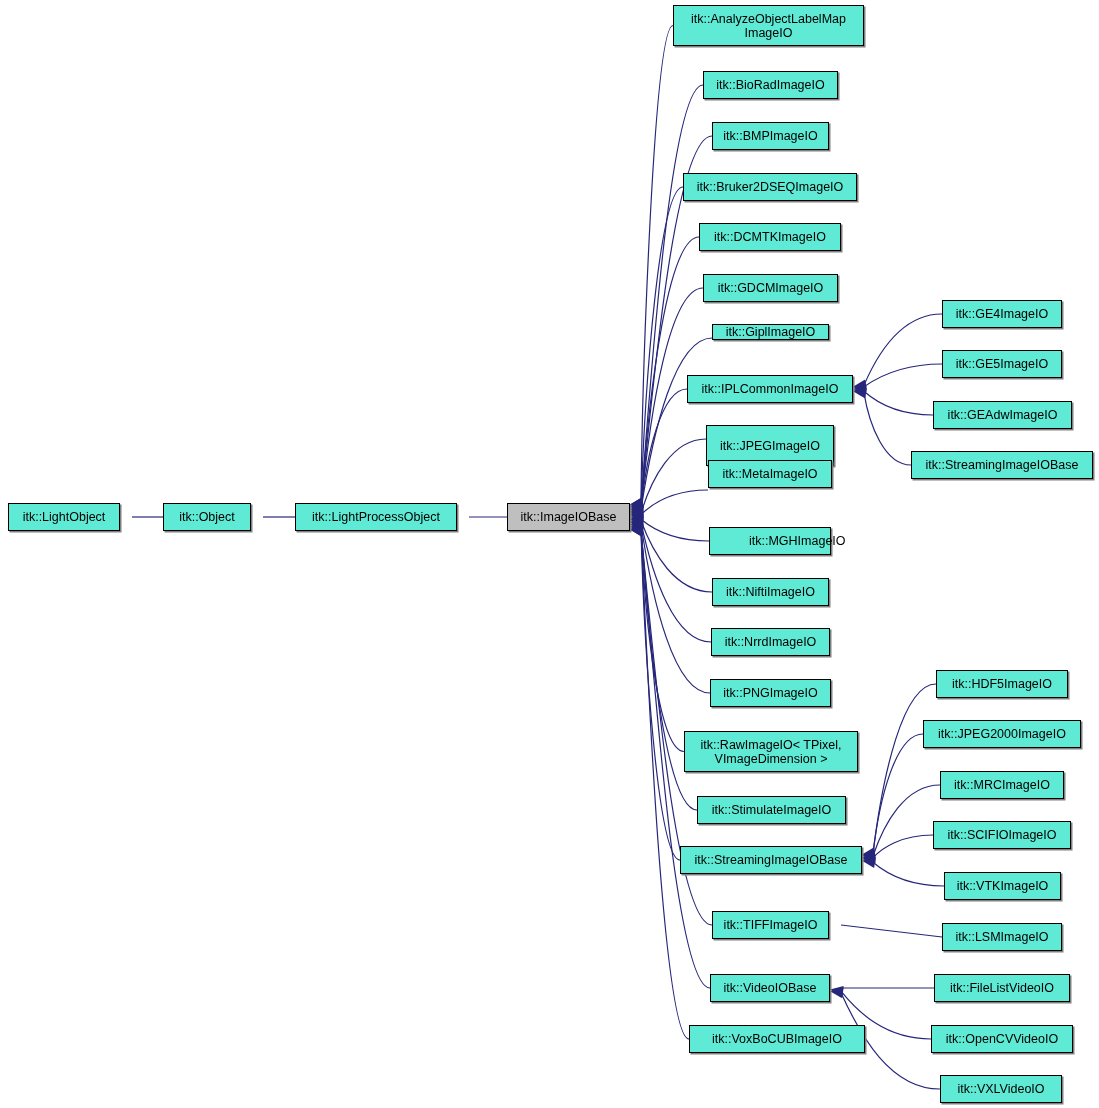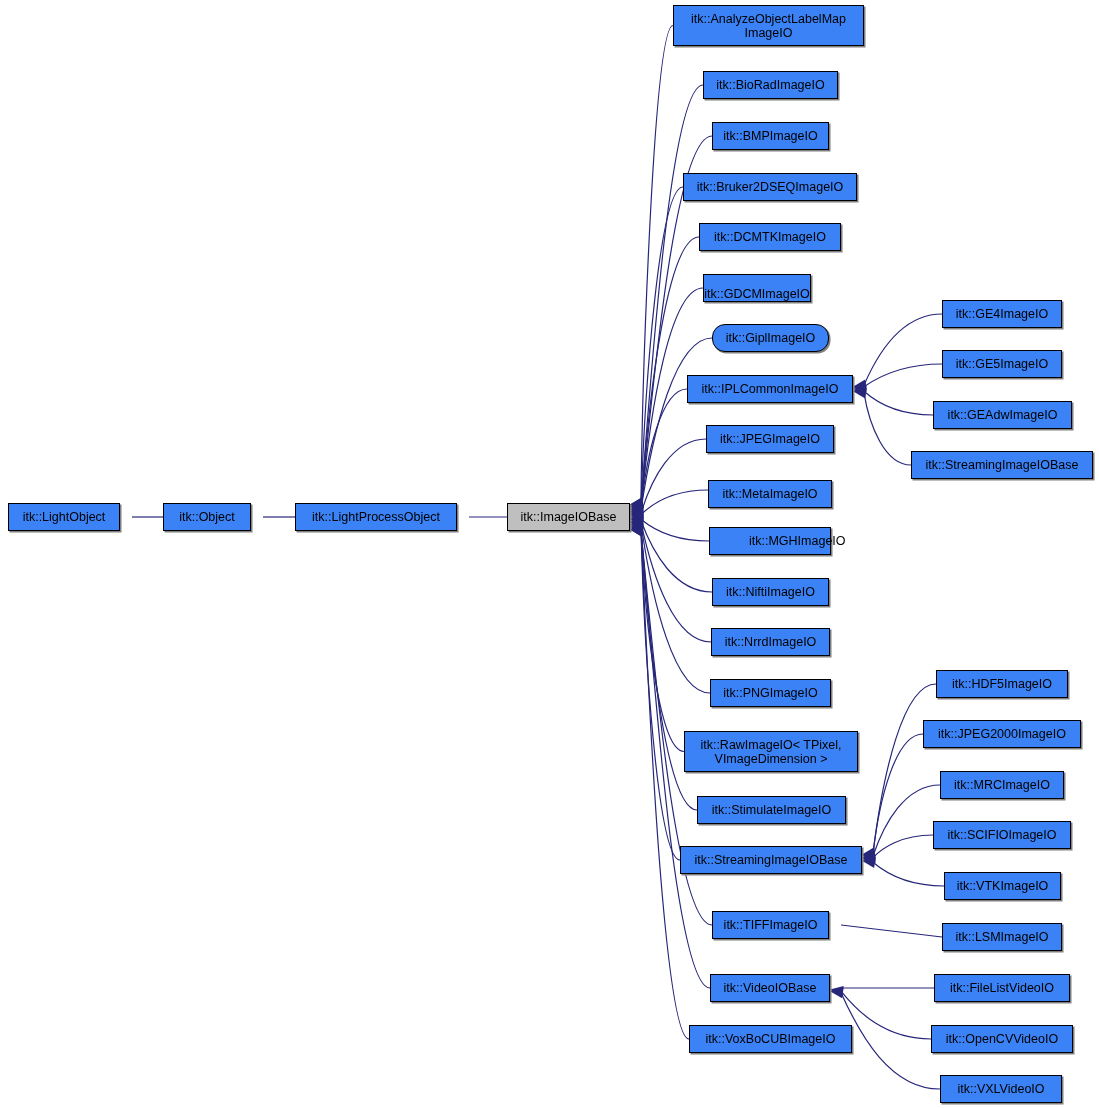--- a/index.html
+++ b/index.html
@@ -3,21 +3,21 @@
 <meta charset="utf-8">
 <style>
   html,body{margin:0;padding:0;background:#ffffff;}
   body{font-family:"Liberation Sans",sans-serif;}
   #diagram{position:relative;width:1099px;height:1108px;background:#ffffff;overflow:hidden;}
   svg.edges{position:absolute;left:0;top:0;width:1099px;height:1108px;}
   .node{
     position:absolute;
     box-sizing:border-box;
     border:1px solid #000000;
-    background:#3b82f6;
+    background:#5eead4;
     color:#000000;
     font-size:12.5px;
     line-height:14px;
     display:flex;
     align-items:center;
     justify-content:center;
     text-align:center;
     white-space:pre-line;
     box-shadow:1.5px 1.5px 0 0 #808080;
   }
@@ -106,36 +106,36 @@
       <div class="node" style="left: 8px; top: 503px; width: 112px; height: 28px;"><span class="lbl">itk::LightObject</span></div>
       <div class="node" style="left: 163px; top: 503px; width: 88px; height: 28px;"><span class="lbl">itk::Object</span></div>
       <div class="node" style="left: 295px; top: 503px; width: 162px; height: 28px;"><span class="lbl">itk::LightProcessObject</span></div>
       <div class="node highlight" style="left: 507px; top: 503px; width: 123px; height: 28px;"><span class="lbl">itk::ImageIOBase</span></div>
       <div class="node" style="left: 673px; top: 5px; width: 191px; height: 41px;"><span class="lbl">itk::AnalyzeObjectLabelMap
 ImageIO</span></div>
       <div class="node" style="left: 703px; top: 71px; width: 135px; height: 28px;"><span class="lbl">itk::BioRadImageIO</span></div>
       <div class="node" style="left: 712px; top: 122px; width: 117px; height: 28px;"><span class="lbl">itk::BMPImageIO</span></div>
       <div class="node" style="left: 683px; top: 173px; width: 174px; height: 28px;"><span class="lbl">itk::Bruker2DSEQImageIO</span></div>
       <div class="node" style="left: 699px; top: 223px; width: 142px; height: 28px;"><span class="lbl">itk::DCMTKImageIO</span></div>
-      <div class="node" style="left: 703px; top: 274px; width: 108px; height: 28px; align-items: flex-end;"><span class="lbl">itk::GDCMImageIO</span></div>
-      <div class="node" style="left: 712px; top: 324px; width: 117px; height: 28px; border-radius: 13px;"><span class="lbl">itk::GiplImageIO</span></div>
+      <div class="node" style="left: 703px; top: 274px; width: 135px; height: 28px;"><span class="lbl">itk::GDCMImageIO</span></div>
+      <div class="node" style="left: 712px; top: 324px; width: 117px; height: 16px;"><span class="lbl">itk::GiplImageIO</span></div>
       <div class="node" style="left: 687px; top: 375px; width: 166px; height: 28px;"><span class="lbl">itk::IPLCommonImageIO</span></div>
-      <div class="node" style="left: 706px; top: 425px; width: 128px; height: 28px;"><span class="lbl">itk::JPEGImageIO</span></div>
-      <div class="node" style="left: 708px; top: 480px; width: 124px; height: 28px;"><span class="lbl">itk::MetaImageIO</span></div>
+      <div class="node" style="left: 706px; top: 425px; width: 128px; height: 41px;"><span class="lbl">itk::JPEGImageIO</span></div>
+      <div class="node" style="left: 708px; top: 460px; width: 124px; height: 28px;"><span class="lbl">itk::MetaImageIO</span></div>
       <div class="node" style="left: 709px; top: 527px; width: 122px; height: 28px; padding-left: 39px;"><span class="lbl">itk::MGHImageIO</span></div>
       <div class="node" style="left: 712px; top: 578px; width: 117px; height: 28px;"><span class="lbl">itk::NiftiImageIO</span></div>
       <div class="node" style="left: 711px; top: 628px; width: 119px; height: 28px;"><span class="lbl">itk::NrrdImageIO</span></div>
       <div class="node" style="left: 710px; top: 679px; width: 121px; height: 28px;"><span class="lbl">itk::PNGImageIO</span></div>
       <div class="node" style="left: 684px; top: 731px; width: 174px; height: 41px;"><span class="lbl">itk::RawImageIO&lt; TPixel,
 VImageDimension &gt;</span></div>
       <div class="node" style="left: 697px; top: 796px; width: 149px; height: 28px;"><span class="lbl">itk::StimulateImageIO</span></div>
       <div class="node" style="left: 680px; top: 846px; width: 182px; height: 28px;"><span class="lbl">itk::StreamingImageIOBase</span></div>
       <div class="node" style="left: 712px; top: 911px; width: 117px; height: 28px;"><span class="lbl">itk::TIFFImageIO</span></div>
       <div class="node" style="left: 710px; top: 974px; width: 120px; height: 28px;"><span class="lbl">itk::VideoIOBase</span></div>
-      <div class="node" style="left: 689px; top: 1025px; width: 163px; height: 28px;"><span class="lbl">itk::VoxBoCUBImageIO</span></div>
+      <div class="node" style="left: 689px; top: 1025px; width: 176px; height: 28px;"><span class="lbl">itk::VoxBoCUBImageIO</span></div>
       <div class="node" style="left: 942px; top: 300px; width: 120px; height: 28px;"><span class="lbl">itk::GE4ImageIO</span></div>
       <div class="node" style="left: 942px; top: 350px; width: 120px; height: 28px;"><span class="lbl">itk::GE5ImageIO</span></div>
       <div class="node" style="left: 933px; top: 401px; width: 139px; height: 28px; justify-content: flex-end;"><span class="lbl">itk::GEAdwImageIO</span></div>
       <div class="node" style="left: 911px; top: 451px; width: 182px; height: 28px;"><span class="lbl">itk::StreamingImageIOBase</span></div>
       <div class="node" style="left: 936px; top: 670px; width: 132px; height: 28px;"><span class="lbl">itk::HDF5ImageIO</span></div>
       <div class="node" style="left: 923px; top: 720px; width: 158px; height: 28px;"><span class="lbl">itk::JPEG2000ImageIO</span></div>
       <div class="node" style="left: 940px; top: 771px; width: 124px; height: 28px;"><span class="lbl">itk::MRCImageIO</span></div>
       <div class="node" style="left: 933px; top: 821px; width: 138px; height: 28px;"><span class="lbl">itk::SCIFIOImageIO</span></div>
       <div class="node" style="left: 944px; top: 872px; width: 117px; height: 28px;"><span class="lbl">itk::VTKImageIO</span></div>
       <div class="node" style="left: 942px; top: 923px; width: 120px; height: 28px;"><span class="lbl">itk::LSMImageIO</span></div>

